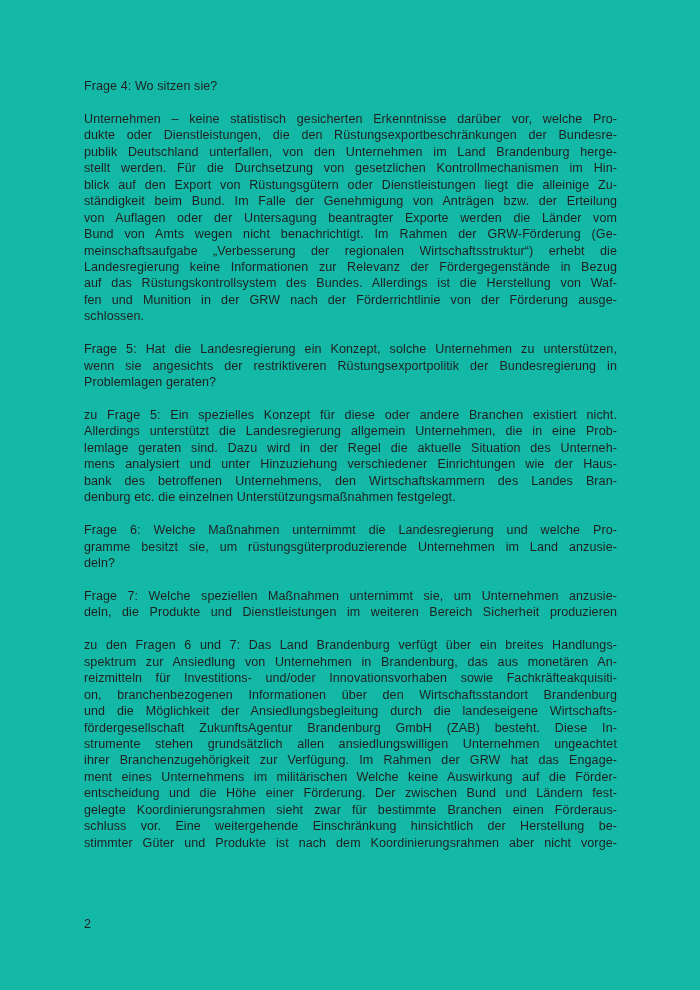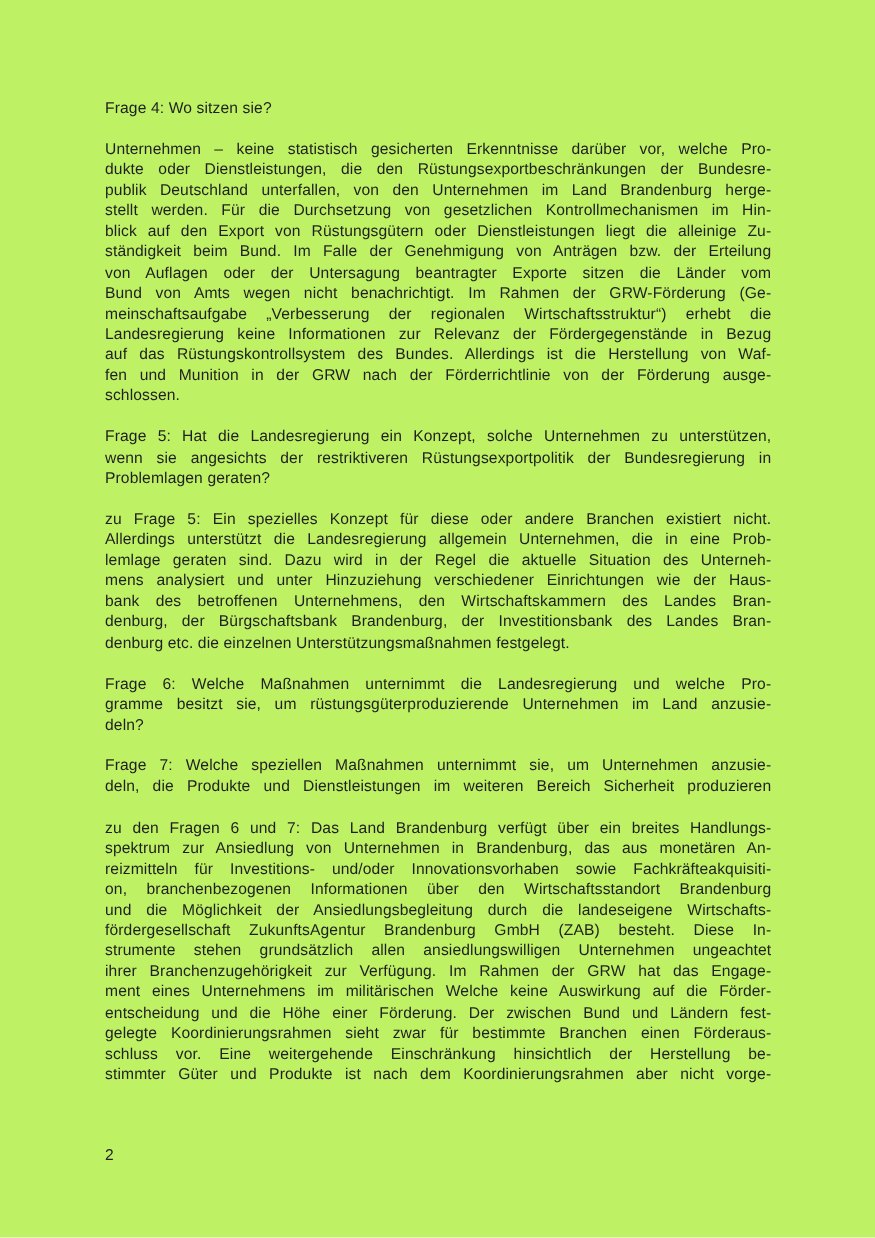--- a/index.html
+++ b/index.html
@@ -4,21 +4,21 @@
 <style>
   html, body {
     margin: 0;
     padding: 0;
     background: #ffffff;
   }
   .page {
     position: relative;
     width: 700px;
     height: 990px;
-    background: #bef264;
+    background: #14b8a6;
     font-family: "Liberation Sans", sans-serif;
     font-size: 12.5px;
     color: #1f1f1f;
     overflow: hidden;
   }
   .content {
     position: absolute;
     left: 84px;
     top: 78px;
     width: 533px;
@@ -53,40 +53,39 @@
       <div class="paragraph">
         <div class="line last">Frage 4: Wo sitzen sie?</div>
       </div>
       <div class="paragraph">
         <div class="line">Unternehmen – keine statistisch gesicherten Erkenntnisse darüber vor, welche Pro-</div>
         <div class="line">dukte oder Dienstleistungen, die den Rüstungsexportbeschränkungen der Bundesre-</div>
         <div class="line">publik Deutschland unterfallen, von den Unternehmen im Land Brandenburg herge-</div>
         <div class="line">stellt werden. Für die Durchsetzung von gesetzlichen Kontrollmechanismen im Hin-</div>
         <div class="line">blick auf den Export von Rüstungsgütern oder Dienstleistungen liegt die alleinige Zu-</div>
         <div class="line">ständigkeit beim Bund. Im Falle der Genehmigung von Anträgen bzw. der Erteilung</div>
-        <div class="line">von Auflagen oder der Untersagung beantragter Exporte sitzen die Länder vom</div>
+        <div class="line">von Auflagen oder der Untersagung beantragter Exporte werden die Länder vom</div>
         <div class="line">Bund von Amts wegen nicht benachrichtigt. Im Rahmen der GRW-Förderung (Ge-</div>
         <div class="line">meinschaftsaufgabe „Verbesserung der regionalen Wirtschaftsstruktur“) erhebt die</div>
         <div class="line">Landesregierung keine Informationen zur Relevanz der Fördergegenstände in Bezug</div>
         <div class="line">auf das Rüstungskontrollsystem des Bundes. Allerdings ist die Herstellung von Waf-</div>
         <div class="line">fen und Munition in der GRW nach der Förderrichtlinie von der Förderung ausge-</div>
         <div class="line last">schlossen.</div>
       </div>
       <div class="paragraph">
         <div class="line">Frage 5: Hat die Landesregierung ein Konzept, solche Unternehmen zu unterstützen,</div>
         <div class="line">wenn sie angesichts der restriktiveren Rüstungsexportpolitik der Bundesregierung in</div>
         <div class="line last">Problemlagen geraten?</div>
       </div>
       <div class="paragraph">
         <div class="line">zu Frage 5: Ein spezielles Konzept für diese oder andere Branchen existiert nicht.</div>
         <div class="line">Allerdings unterstützt die Landesregierung allgemein Unternehmen, die in eine Prob-</div>
         <div class="line">lemlage geraten sind. Dazu wird in der Regel die aktuelle Situation des Unterneh-</div>
         <div class="line">mens analysiert und unter Hinzuziehung verschiedener Einrichtungen wie der Haus-</div>
         <div class="line">bank des betroffenen Unternehmens, den Wirtschaftskammern des Landes Bran-</div>
-        <div class="line">denburg, der Bürgschaftsbank Brandenburg, der Investitionsbank des Landes Bran-</div>
         <div class="line last">denburg etc. die einzelnen Unterstützungsmaßnahmen festgelegt.</div>
       </div>
       <div class="paragraph">
         <div class="line">Frage 6: Welche Maßnahmen unternimmt die Landesregierung und welche Pro-</div>
         <div class="line">gramme besitzt sie, um rüstungsgüterproduzierende Unternehmen im Land anzusie-</div>
         <div class="line last">deln?</div>
       </div>
       <div class="paragraph">
         <div class="line">Frage 7: Welche speziellen Maßnahmen unternimmt sie, um Unternehmen anzusie-</div>
         <div class="line">deln, die Produkte und Dienstleistungen im weiteren Bereich Sicherheit produzieren</div>

